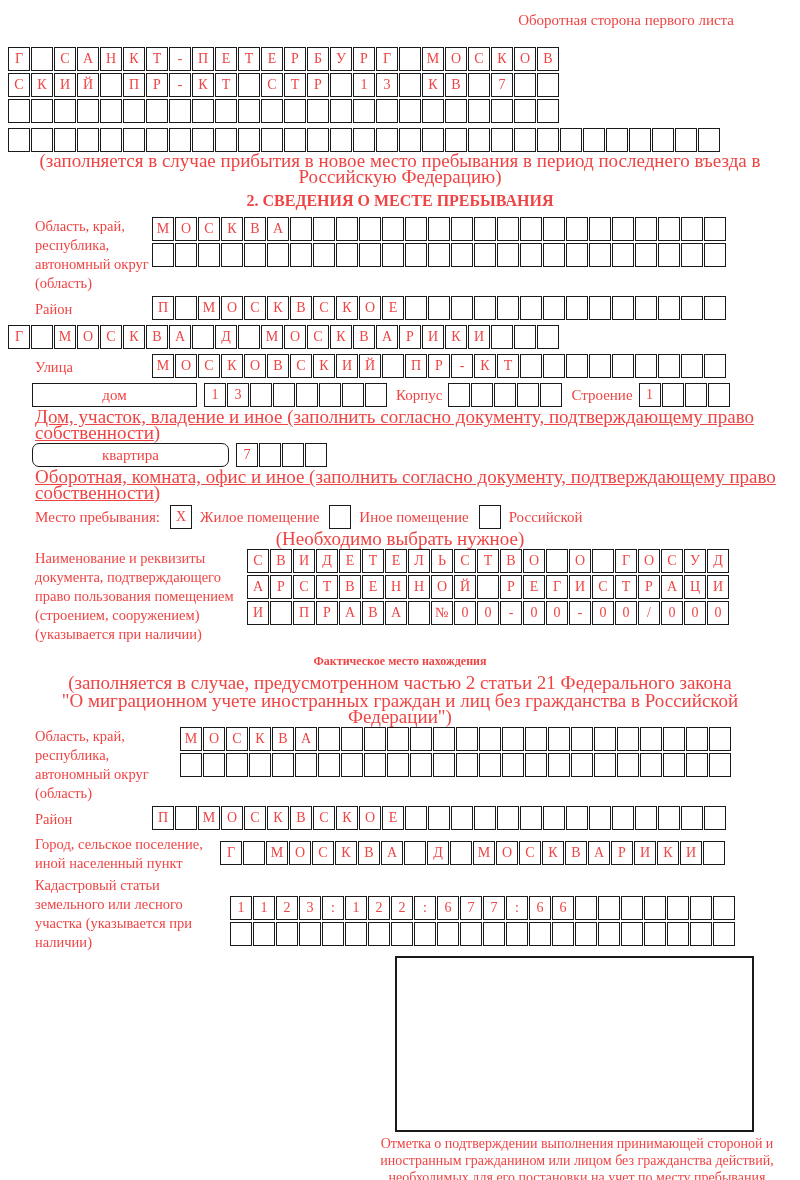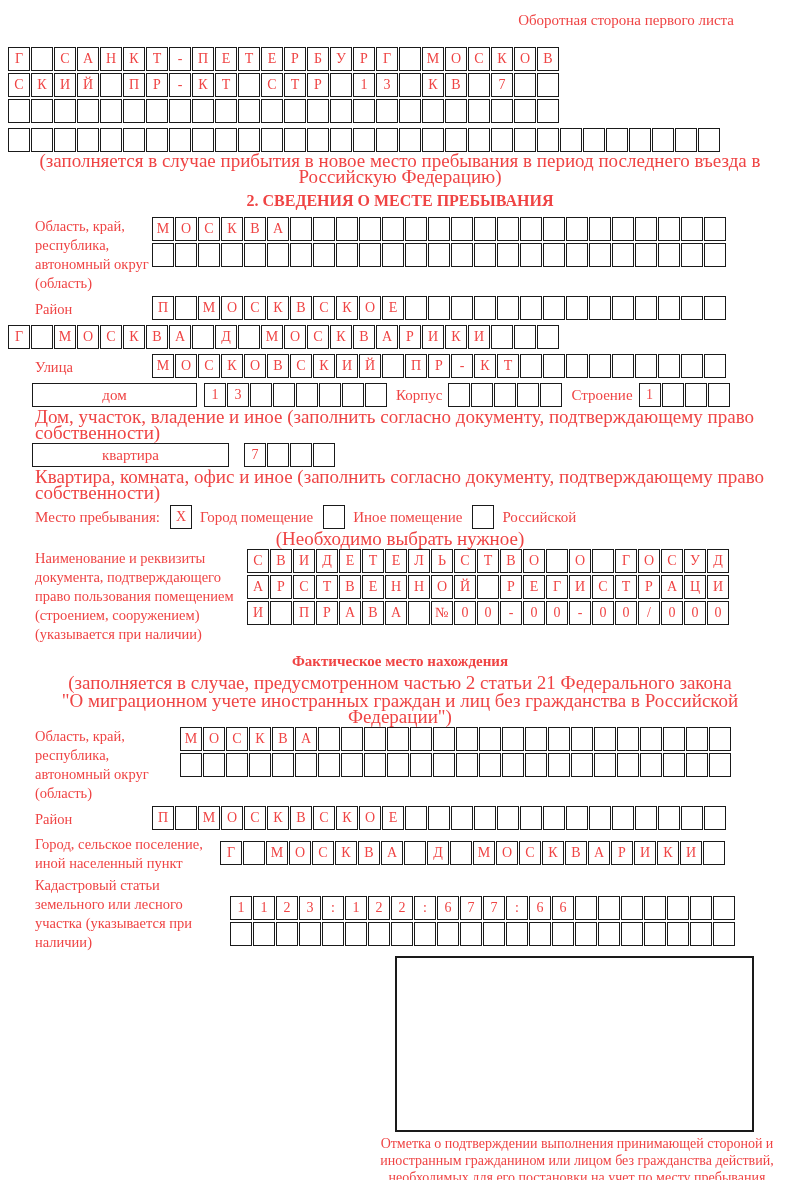--- a/index.html
+++ b/index.html
@@ -16,30 +16,30 @@
   .w172{width:172px}.w212{width:212px}.w222{width:222px}
   .rows{display:flex;flex-direction:column;}
   .cellrow{display:flex;margin-bottom:2px;}
   .cell{
     width:20px;height:22px;border:1.5px solid #1a1a1a;margin-right:1px;flex-shrink:0;
     font-size:14px;line-height:22px;text-align:center;background:#fff;
   }
   .fullrow{margin-bottom:1px;}
   .caption{font-size:19px;line-height:16px;margin:1px 0 2px 0;}
   .caption.center{text-align:center;}
-  .caption.left{padding-left:27px;}
+  .caption.left{padding-left:27px;text-decoration:underline;}
   .sec-title{font-weight:bold;font-size:16px;line-height:20px;text-align:center;margin:6px 0 6px 0;}
-  .sub-title{font-weight:bold;font-size:15px;line-height:19px;text-align:center;margin:8px 0 4px 0;}
+  .sub-title{font-weight:bold;font-size:12px;line-height:19px;text-align:center;margin:8px 0 4px 0;}
   .houserow{display:flex;align-items:center;margin:2px 0 2px 24px;}
   .bigbox{
     height:22px;border:1.5px solid #1a1a1a;display:flex;align-items:center;justify-content:center;
     font-size:15px;flex-shrink:0;background:#fff;
   }
   .bigbox.house{width:163px;margin-right:7px;align-items:center;}
-  .bigbox.apt{width:195px;margin-right:15px;}
+  .bigbox.apt{width:195px;margin-right:7px;border-radius:7px;}
   .inline-label{font-size:15px;margin:0 6px 0 8px;white-space:nowrap;}
   .checkrow{display:flex;align-items:center;padding-left:27px;font-size:15px;margin:4px 0 2px 0;}
   .cbox{
     width:20px;height:22px;border:1.5px solid #1a1a1a;margin:0 8px 0 10px;flex-shrink:0;
     font-size:14px;line-height:22px;text-align:center;display:inline-block;background:#fff;
   }
   .cad-rows{margin-top:20px;}
   .stamp-box{width:355px;height:172px;border:2px solid #1a1a1a;margin-left:387px;margin-top:4px;background:#fff;}
   .stamp-caption{width:462px;margin-left:338px;text-align:center;font-size:14px;line-height:17px;margin-top:3px;}
 </style>
@@ -356,26 +356,26 @@
     <div class="bigbox apt">
         <span>квартира</span>
       </div>
     <div class="cellrow" style="margin-bottom:0">
         <div class="cell">7</div>
         <div class="cell"></div>
         <div class="cell"></div>
         <div class="cell"></div>
       </div>
   </div>
-  <div class="caption left">Квартира, комната, офис и иное (заполнить согласно документу, подтверждающему право собственности)</div>
+  <div class="caption left">Оборотная, комната, офис и иное (заполнить согласно документу, подтверждающему право собственности)</div>
 
   <div class="checkrow">
     <span>Место пребывания:</span>
     <span class="cbox">X</span>
-    <span>Город помещение</span>
+    <span>Жилое помещение</span>
     <span class="cbox"></span>
     <span>Иное помещение</span>
     <span class="cbox"></span>
     <span>Российской</span>
   </div>
   <div class="caption center">(Необходимо выбрать нужное)</div>
 
   <div class="field">
     <div class="flabel w239">Наименование и реквизиты документа, подтверждающего право пользования помещением (строением, сооружением) (указывается при наличии)</div>
     <div class="rows">

